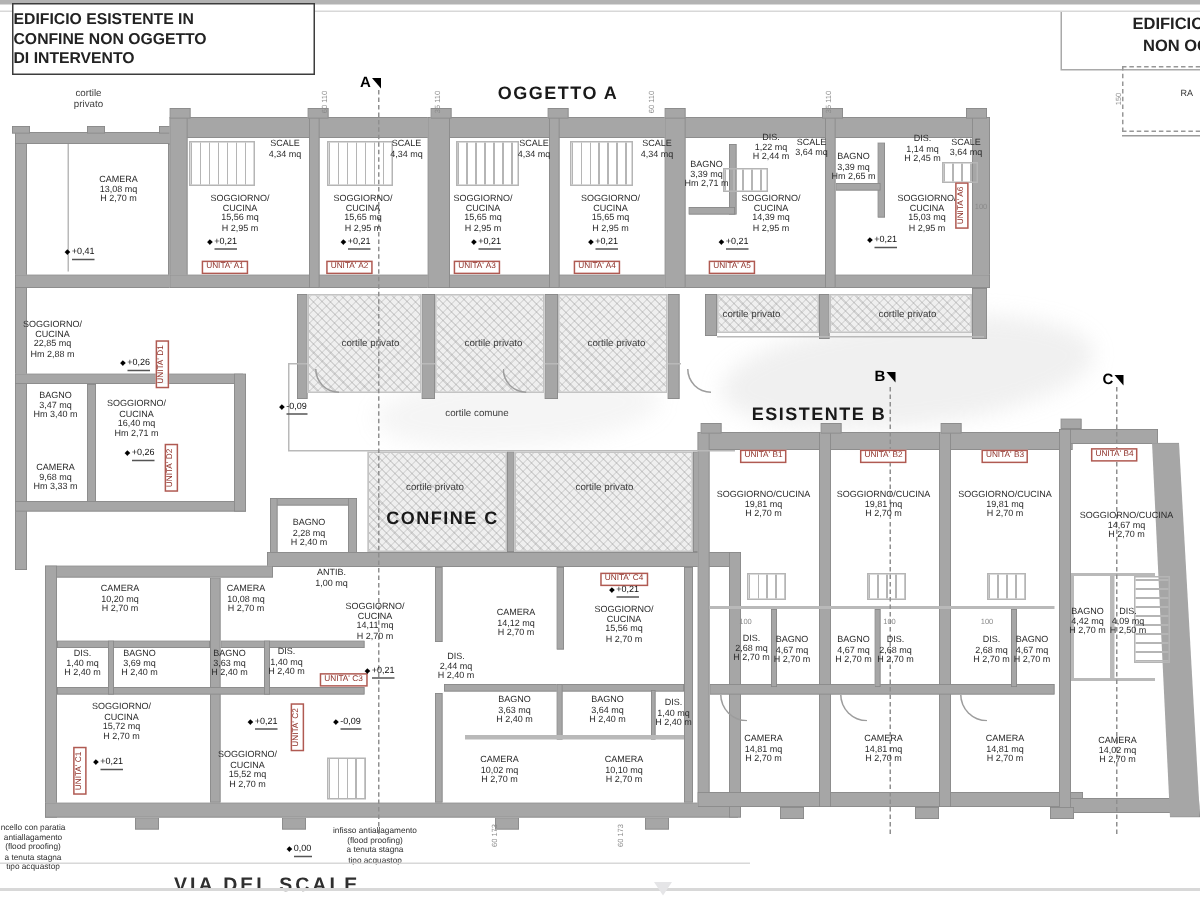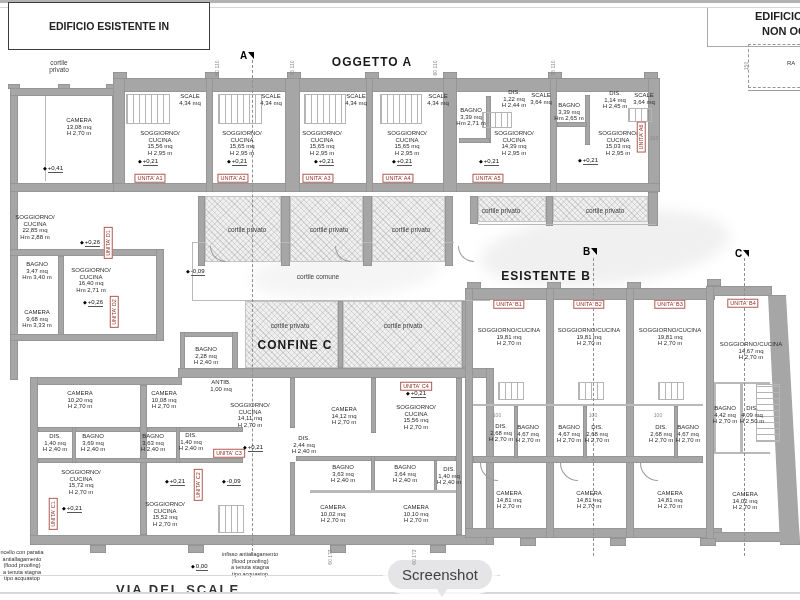--- a/index.html
+++ b/index.html
@@ -31,21 +31,21 @@
   .lvl .d{font-size:5px;margin-right:1px;color:#000;}
   .lvl .t{border-bottom:.5px solid #555;padding-bottom:.5px;}
   .dim{position:absolute;transform:translate(-50%,-50%) rotate(-90deg);font-size:5px;color:#8a8a8a;white-space:nowrap;}
   .dim.h{transform:translate(-50%,-50%);}
   .title{position:absolute;transform:translate(-50%,-50%);font-weight:700;color:#191919;
          letter-spacing:1px;white-space:nowrap;}
   .secm{position:absolute;font-weight:700;font-size:10px;color:#000;display:flex;align-items:center;}
   .secm .tri{width:0;height:0;border-top:7px solid #000;border-left:6px solid transparent;margin-left:1px;}
   .blob{position:absolute;border-radius:50%;filter:blur(7px);}
   .notebox{position:absolute;left:8px;top:2px;width:200px;height:46px;border:1.5px solid #3c3c3c;
-           background:#fff;display:flex;flex-direction:column;justify-content:center;text-align:center;
+           background:#fff;display:flex;flex-direction:column;justify-content:center;text-align:left;
            font-size:10.5px;font-weight:700;color:#222;line-height:13px;}
   .noteTR{position:absolute;font-size:11px;font-weight:700;color:#222;white-space:nowrap;}
   .rampbox{position:absolute;left:748px;top:44px;width:60px;height:42px;border:1px dashed #979797;}
   .ramplab{position:absolute;left:787px;top:60px;font-size:6px;color:#333;white-space:nowrap;}
   .flood{position:absolute;font-size:5.5px;line-height:6.5px;color:#2e2e2e;text-align:center;}
   .flood span{display:block;white-space:nowrap;}
   .street{position:absolute;left:116px;top:582px;font-size:13px;font-weight:700;letter-spacing:2px;color:#2f2f2f;}
   .pill{position:absolute;left:388px;top:560px;width:104px;height:29px;background:#e5e5e7;border-radius:15px;
         box-shadow:0 0 0 5px rgba(255,255,255,.75);display:flex;align-items:center;justify-content:center;
         font-size:15px;color:#3f3f44;}
@@ -58,20 +58,22 @@
 <div id="plan">
 
   <div class="tline" style="left:0;top:0;width:800px;height:3px;background:#b3b3b3;"></div>
   <div class="gline" style="left:0;top:7px;width:800px;height:1px;"></div>
 
   <div class="blob" style="left:480px;top:212px;width:250px;height:72px;background:rgba(170,170,170,.18);transform:rotate(-6deg);"></div>
   <div class="blob" style="left:250px;top:248px;width:190px;height:50px;background:rgba(175,175,175,.13);transform:rotate(-4deg);"></div>
 
   <div class="notebox">
     <span>EDIFICIO ESISTENTE  IN</span>
+    <span>CONFINE NON OGGETTO</span>
+    <span>DI INTERVENTO</span>
   </div>
 
   <div class="tline" style="left:707px;top:8px;width:1px;height:38px;background:#a9a9a9;"></div>
   <div class="tline" style="left:707px;top:46px;width:93px;height:1px;background:#a9a9a9;"></div>
   <div class="noteTR" style="left:755px;top:10px;">EDIFICIO</div>
   <div class="noteTR" style="left:762px;top:25px;">NON OG</div>
 
   <div class="rampbox"></div>
   <div class="ramplab">RA</div>
   <div class="tline" style="left:748px;top:90px;width:52px;height:1px;background:#9a9a9a;"></div>
@@ -87,23 +89,20 @@
       <span>infisso antiallagamento</span>
       <span>(flood proofing)</span>
       <span>a tenuta stagna</span>
       <span>tipo acquastop</span>
     </div>
 
   <div class="gline" style="left:0;top:575px;width:500px;height:1px;"></div>
   <div class="street">VIA DEL SCALE</div>
   <div class="gline" style="left:0;top:592px;width:800px;height:2px;"></div>
 
-  <div class="pill">
-    <span>Screenshot</span>
-  </div>
   <div class="pilltail"></div>
 
 <div class="wall" style="left: 10px; top: 88px; width: 8px; height: 292px;"></div>
     <div class="wall" style="left: 10px; top: 88px; width: 108px; height: 8px;"></div>
     <div class="wall" style="left: 112px; top: 96px; width: 8px; height: 90px;"></div>
     <div class="wall" style="left: 10px; top: 183px; width: 112px; height: 9px;"></div>
     <div class="wall" style="left: 10px; top: 249px; width: 152px; height: 7px;"></div>
     <div class="wall" style="left: 58px; top: 256px; width: 6px; height: 80px;"></div>
     <div class="wall" style="left: 10px; top: 334px; width: 154px; height: 7px;"></div>
     <div class="wall" style="left: 156px; top: 249px; width: 8px; height: 92px;"></div>

